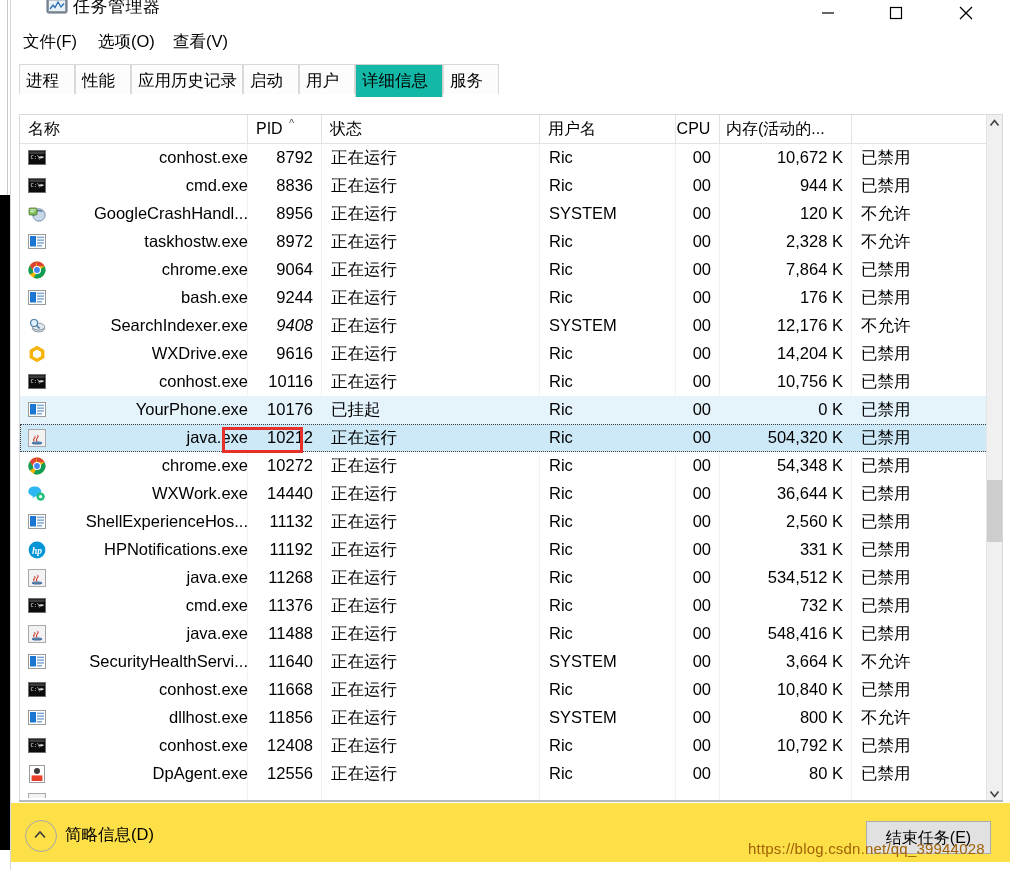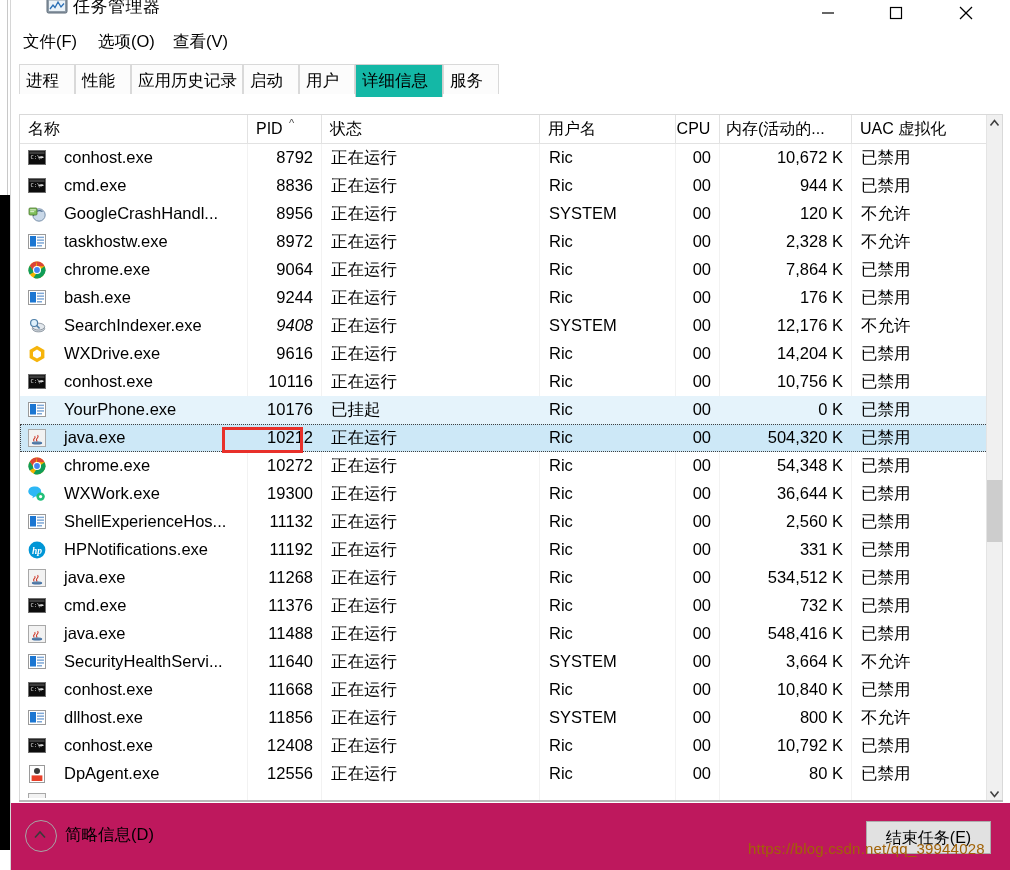--- a/index.html
+++ b/index.html
@@ -76,21 +76,21 @@
   
   .rows{position:absolute;left:0;top:29px;width:968px;height:658px;overflow:hidden;background:#fff;}
   .row{position:relative;height:28px;width:968px;box-sizing:border-box;cursor:default;}
   .row.sel{background:#cde8f7;}
   .row.sel-soft{background:#e5f3fb;}
   .row.focus{outline:1px dotted #404040;outline-offset:-1px;}
   .cell{
     position:absolute;top:0;height:28px;line-height:27px;font-size:16.5px;color:#000;
     white-space:nowrap;overflow:hidden;box-sizing:border-box;
   }
-  .cell.name{left:12px;padding-left:32px;}
+  .cell.name{left:0;padding-left:32px;text-align:right;}
   .cell.num{text-align:right;}
   .cell.txt{padding-left:9px;}
   .ricon{position:absolute;left:8px;top:5px;width:18px;height:18px;}
 
   
   .c-name{left:0;width:228px;}
   .c-pid{left:228px;width:74px;}
   .c-stat{left:302px;width:218px;}
   .c-user{left:520px;width:136px;}
   .c-cpu{left:656px;width:44px;}
@@ -110,21 +110,21 @@
 
   
   .vscroll{position:absolute;right:0;top:0;width:16px;height:687px;background:#f0f0f0;
            border-left:1px solid #e4e4e4;box-sizing:border-box;}
   .sb-arrow{position:absolute;left:0;width:15px;height:17px;cursor:default;}
   .sb-up{top:0;}
   .sb-dn{bottom:0;}
   .sb-thumb{position:absolute;left:0;width:15px;top:365px;height:62px;background:#cdcdcd;cursor:default;}
 
   
-  .botbar{position:absolute;left:0;top:803px;width:1000px;height:68px;background:#be185d;}
+  .botbar{position:absolute;left:0;top:803px;width:1000px;height:59px;background:#fde047;}
   .fewer{position:absolute;left:14px;top:17px;height:30px;cursor:default;}
   .fewer-circle{position:absolute;left:0;top:0;width:30px;height:30px;border:1px solid #a6a6a6;border-radius:50%;}
   .fewer-label{position:absolute;left:40px;top:4px;font-size:16.5px;color:#000;white-space:nowrap;}
   .endtask{
     position:absolute;right:20px;top:18px;width:125px;height:33px;
     background:#e1e1e1;border:1px solid #adadad;box-sizing:border-box;
     font-size:16px;color:#000;text-align:center;line-height:31px;cursor:default;
     font-family:"Liberation Sans","DejaVu Sans",sans-serif;
   }
 
@@ -204,21 +204,20 @@
         <div class="hdr">
           <div class="hdr-cell c-name">名称</div>
           <div class="hdr-cell c-pid" style="padding-left:8px;position:absolute;">
             <span>PID</span>
             <span class="sort-caret">^</span>
           </div>
           <div class="hdr-cell c-stat">状态</div>
           <div class="hdr-cell c-user">用户名</div>
           <div class="hdr-cell c-cpu num">CPU</div>
           <div class="hdr-cell c-mem" style="padding-left:6px;">内存(活动的...</div>
-          <div class="hdr-cell c-uac">UAC 虚拟化</div>
         </div>
 
         <div class="rows" id="rowsHost">
           <div class="vsep" style="left:227px;"></div>
           <div class="vsep" style="left:301px;"></div>
           <div class="vsep" style="left:519px;"></div>
           <div class="vsep" style="left:655px;"></div>
           <div class="vsep" style="left:699px;"></div>
           <div class="vsep" style="left:831px;"></div>
         <div class="row" style="top: 0px; position: absolute;">
@@ -413,21 +412,21 @@
               <div class="cell num c-mem" style="padding-right: 9px;">54,348 K</div>
               <div class="cell txt c-uac">已禁用</div>
             </div>
             <div class="row" style="top: 336px; position: absolute;">
               <span class="ricon"><svg width="18" height="18" viewBox="0 0 18 18">
                   <path d="M7.2 1.6 a6 5 0 1 1 0 10 l-2.8 1.7 0.5-2.1 a5.4 4.6 0 0 1 2.3-9.6 z" fill="#2db7f5"></path>
                   <circle cx="12.6" cy="11.6" r="4.2" fill="#22c07a"></circle>
                   <circle cx="12.6" cy="11.6" r="1.6" fill="#fff"></circle>
                 </svg></span>
               <div class="cell name c-name">WXWork.exe</div>
-              <div class="cell num c-pid" style="padding-right: 9px;">19300</div>
+              <div class="cell num c-pid" style="padding-right: 9px;">14440</div>
               <div class="cell txt c-stat">正在运行</div>
               <div class="cell txt c-user">Ric</div>
               <div class="cell num c-cpu" style="padding-right: 9px;">00</div>
               <div class="cell num c-mem" style="padding-right: 9px;">36,644 K</div>
               <div class="cell txt c-uac">已禁用</div>
             </div>
             <div class="row" style="top: 364px; position: absolute;">
               <span class="ricon"><svg width="18" height="18" viewBox="0 0 18 18">
                   <rect x="0.5" y="1.5" width="17" height="14" fill="#fff" stroke="#9a9a9a" stroke-width="1"></rect>
                   <rect x="2" y="3" width="6" height="10.5" fill="#1b76d2"></rect>

